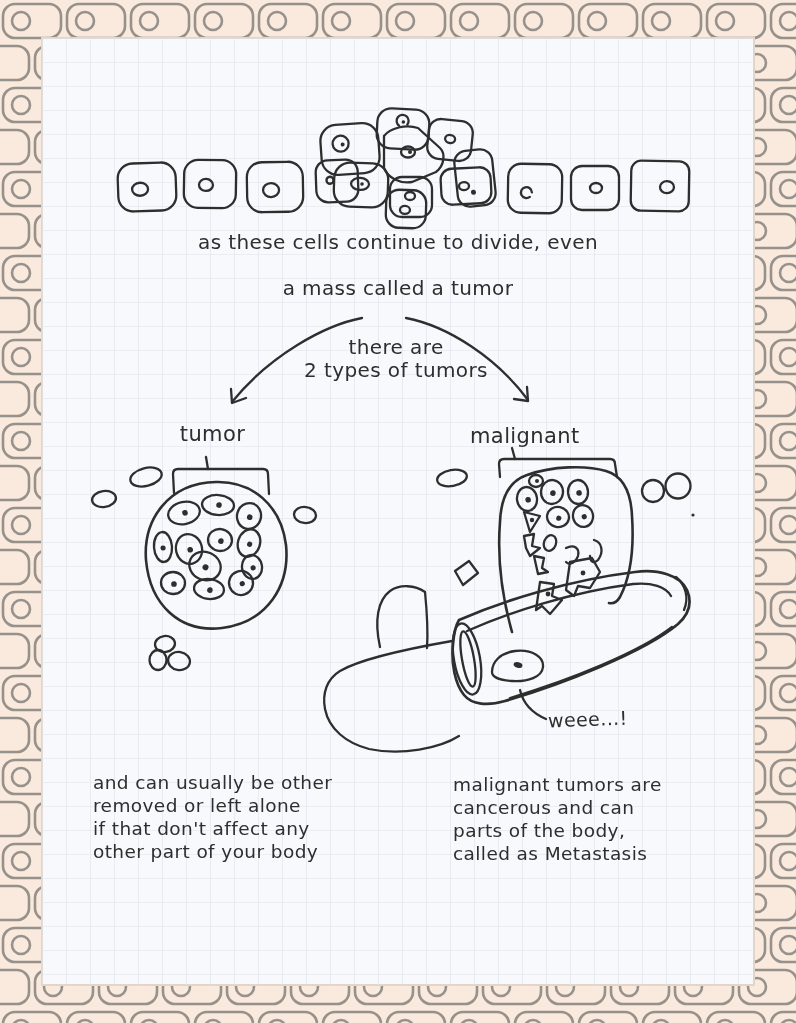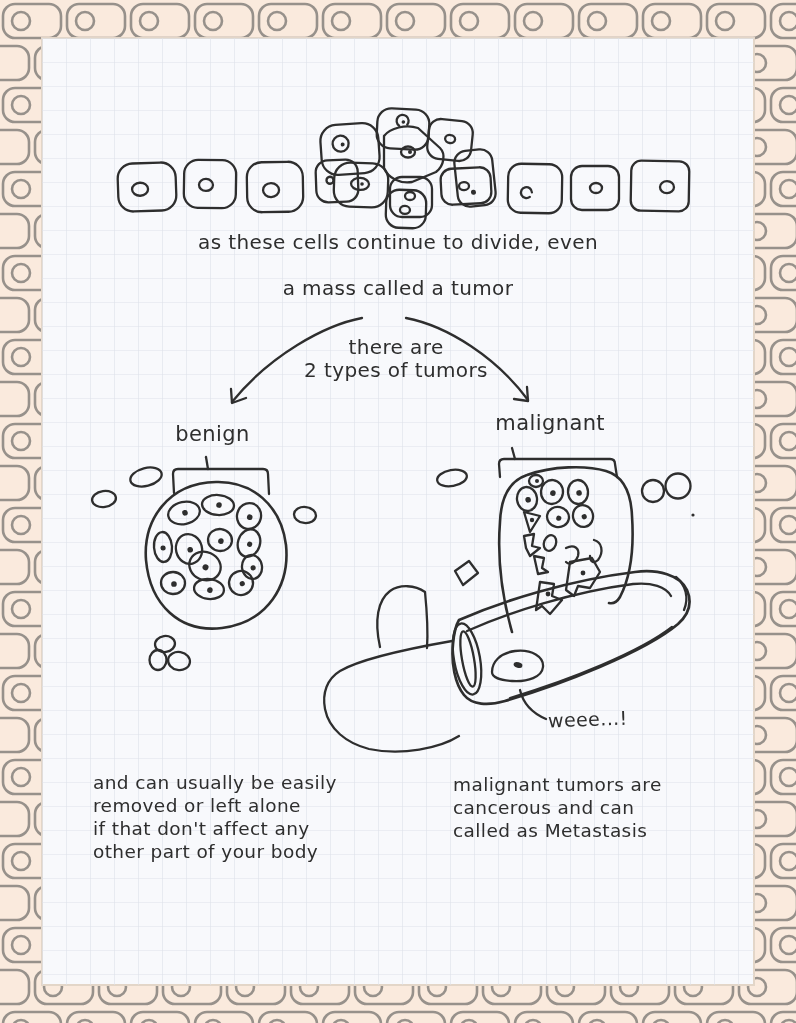--- a/index.html
+++ b/index.html
@@ -269,31 +269,32 @@
     </g>
   </g>
 </svg>
 
 <div class="txt caption" style="top:231px">as these cells continue to divide, even</div>
 <div class="txt caption" style="top:277px">a mass called a tumor</div>
 
 <div class="txt small-note" style="top:336px">there are</div>
 <div class="txt small-note" style="top:359px">2 types of tumors</div>
 
-<div class="txt type-label" style="left:150px;top:422px;width:125px;text-align:center">benign</div>
-<div class="txt type-label" style="left:470px;top:411px;width:135px;text-align:right">malignant</div>
+<div class="txt type-label" style="left:150px;top:422px;width:125px;text-align:center">tumor</div>
+<div class="txt type-label" style="left:470px;top:424px;width:135px;text-align:left">malignant</div>
 
 <div class="txt callout-txt" style="left:548px;top:708px">weee...!</div>
 
 <div class="txt para" style="left:93px;top:771px">
-  <div>and can usually be easily</div>
+  <div>and can usually be other</div>
   <div>removed or left alone</div>
   <div>if that don't affect any</div>
   <div>other part of your body</div>
 </div>
 
 <div class="txt para" style="left:453px;top:773px">
   <div>malignant tumors are</div>
   <div>cancerous and can</div>
+  <div>parts of the body,</div>
   <div>called as Metastasis</div>
 </div>
 
 </div>
 
 </body></html>

